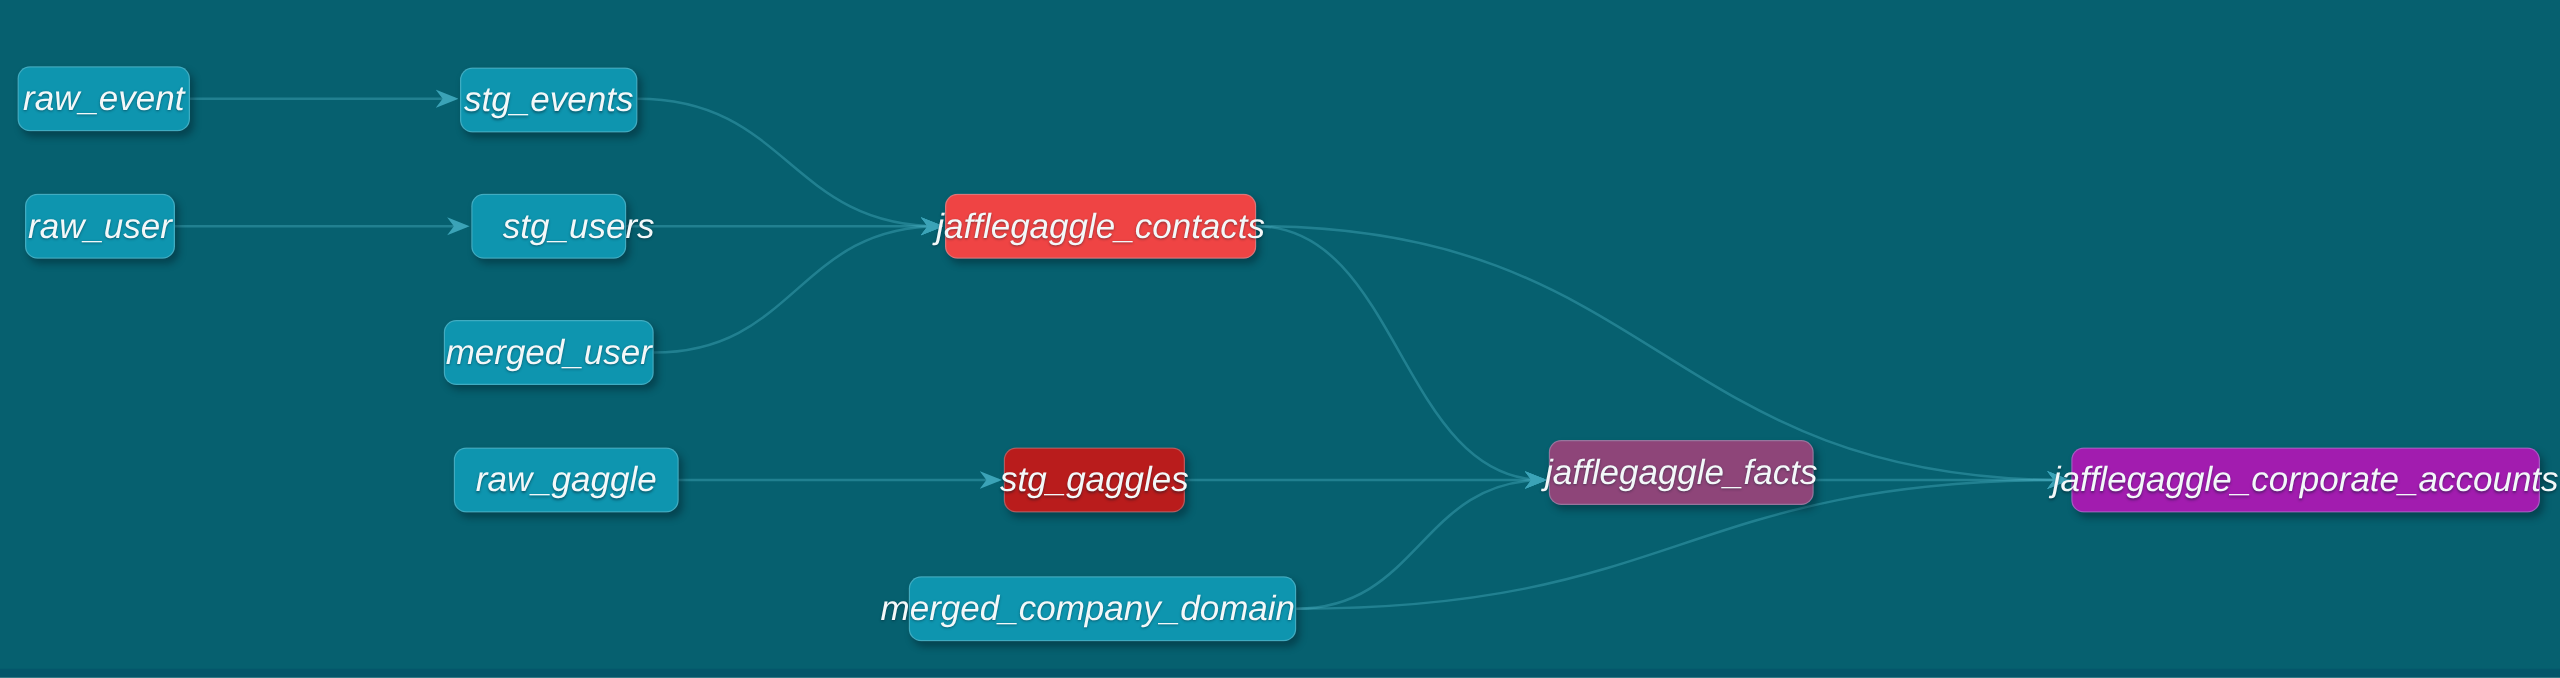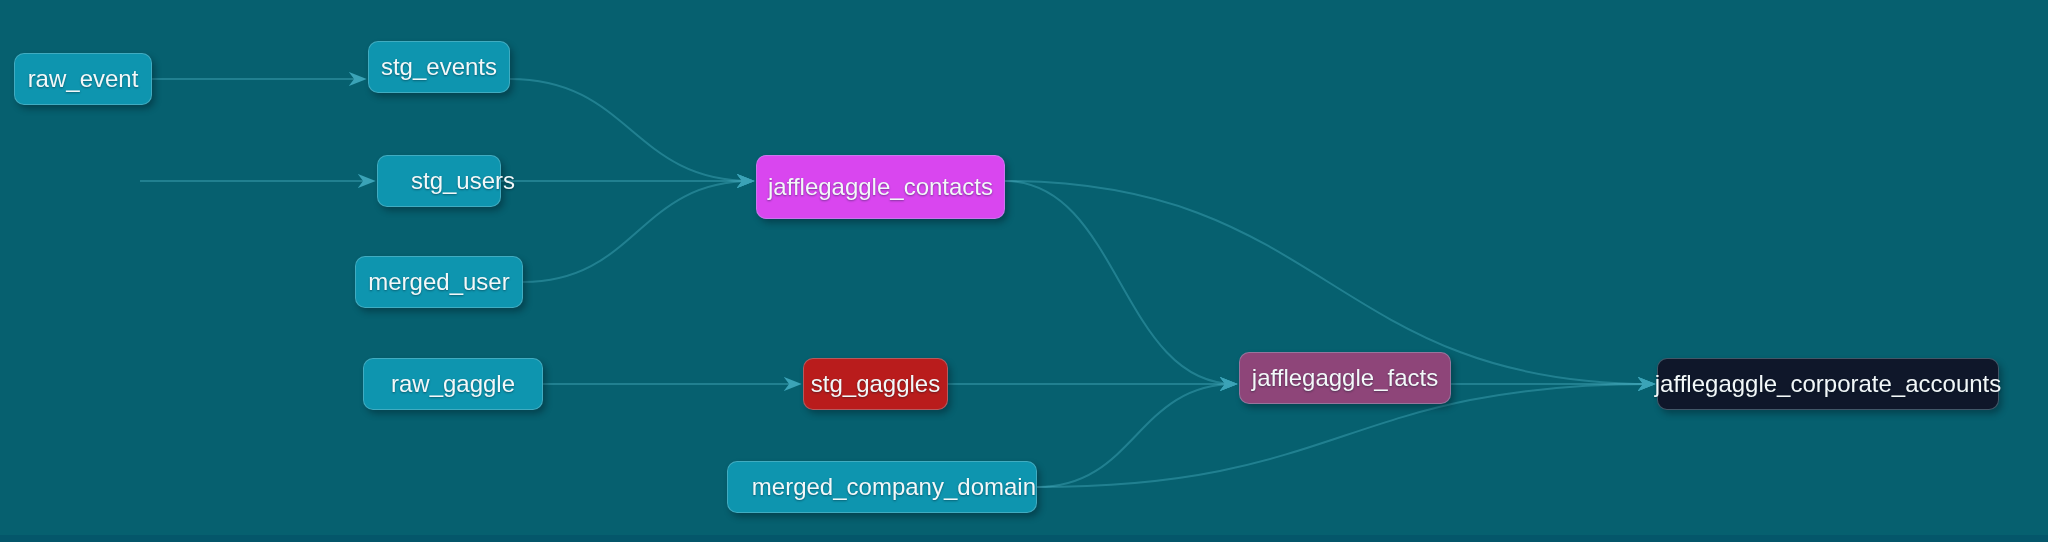--- a/index.html
+++ b/index.html
@@ -40,23 +40,24 @@
     align-items: center;
     justify-content: center;
     border-radius: 10px;
     border: 1.5px solid rgba(170, 220, 232, 0.32);
     box-shadow: 3px 4px 6px rgba(0, 18, 26, 0.35);
     cursor: pointer;
     white-space: nowrap;
   }
   .dag-node span {
     color: #F3F8F9;
-    font-size: 24px;
+    font-size: 28px;
     line-height: 1;
     text-shadow: 0 1px 2px rgba(0, 25, 35, 0.45);
+    font-style: italic;
   }
   .bottom-strip {
     position: absolute;
     left: 0;
     bottom: 0;
     width: 2048px;
     height: 7px;
   }
 </style>
 </head>
@@ -81,42 +82,45 @@
         <path d="M 1037,487 C 1136,487 1136,384 1235,384" fill="none" stroke="#4FB6C9" stroke-width="2" stroke-opacity="0.38" marker-end="url(#arrowhead)"></path>
         <path d="M 1005,181 C 1329,181 1329,384 1653,384" fill="none" stroke="#4FB6C9" stroke-width="2" stroke-opacity="0.38" marker-end="url(#arrowhead)"></path>
         <path d="M 1037,487 C 1345,487 1345,384 1653,384" fill="none" stroke="#4FB6C9" stroke-width="2" stroke-opacity="0.38" marker-end="url(#arrowhead)"></path>
         <path d="M 1451,384 C 1552,384 1552,384 1653,384" fill="none" stroke="#4FB6C9" stroke-width="2" stroke-opacity="0.38" marker-end="url(#arrowhead)"></path>
       </g>
   </svg>
   <div class="node-layer">
       <div class="dag-node" style="left: 14px; top: 53px; width: 138px; height: 52px; background: rgb(14, 149, 175);">
         <span>raw_event</span>
       </div>
-      <div class="dag-node" style="left: 368px; top: 41px; width: 142px; height: 52px; background: rgb(14, 149, 175);">
+      <div class="dag-node" style="left: 368px; top: 54px; width: 142px; height: 52px; background: rgb(14, 149, 175);">
         <span>stg_events</span>
+      </div>
+      <div class="dag-node" style="left: 20px; top: 155px; width: 120px; height: 52px; background: rgb(14, 149, 175);">
+        <span>raw_user</span>
       </div>
       <div class="dag-node" style="left: 377px; top: 155px; width: 124px; height: 52px; background: rgb(14, 149, 175); padding-left: 48px;">
         <span>stg_users</span>
       </div>
-      <div class="dag-node" style="left: 756px; top: 155px; width: 249px; height: 64px; background: #d946ef;">
+      <div class="dag-node" style="left: 756px; top: 155px; width: 249px; height: 52px; background: #ef4444;">
         <span>jafflegaggle_contacts</span>
       </div>
       <div class="dag-node" style="left: 355px; top: 256px; width: 168px; height: 52px; background: rgb(14, 149, 175);">
         <span>merged_user</span>
       </div>
       <div class="dag-node" style="left: 363px; top: 358px; width: 180px; height: 52px; background: rgb(14, 149, 175);">
         <span>raw_gaggle</span>
       </div>
       <div class="dag-node" style="left: 803px; top: 358px; width: 145px; height: 52px; background: #b91c1c;">
         <span>stg_gaggles</span>
       </div>
       <div class="dag-node" style="left: 1239px; top: 352px; width: 212px; height: 52px; background: rgb(142, 69, 121);">
         <span>jafflegaggle_facts</span>
       </div>
-      <div class="dag-node" style="left: 1657px; top: 358px; width: 342px; height: 52px; background: #0f172a;">
+      <div class="dag-node" style="left: 1657px; top: 358px; width: 375px; height: 52px; background: #a21caf;">
         <span>jafflegaggle_corporate_accounts</span>
       </div>
       <div class="dag-node" style="left: 727px; top: 461px; width: 310px; height: 52px; background: rgb(14, 149, 175); justify-content: flex-end;">
         <span>merged_company_domain</span>
       </div>
     </div>
   <div class="bottom-strip" style="background: rgb(4, 86, 106);"></div>
 </div>
 
 </body></html>

